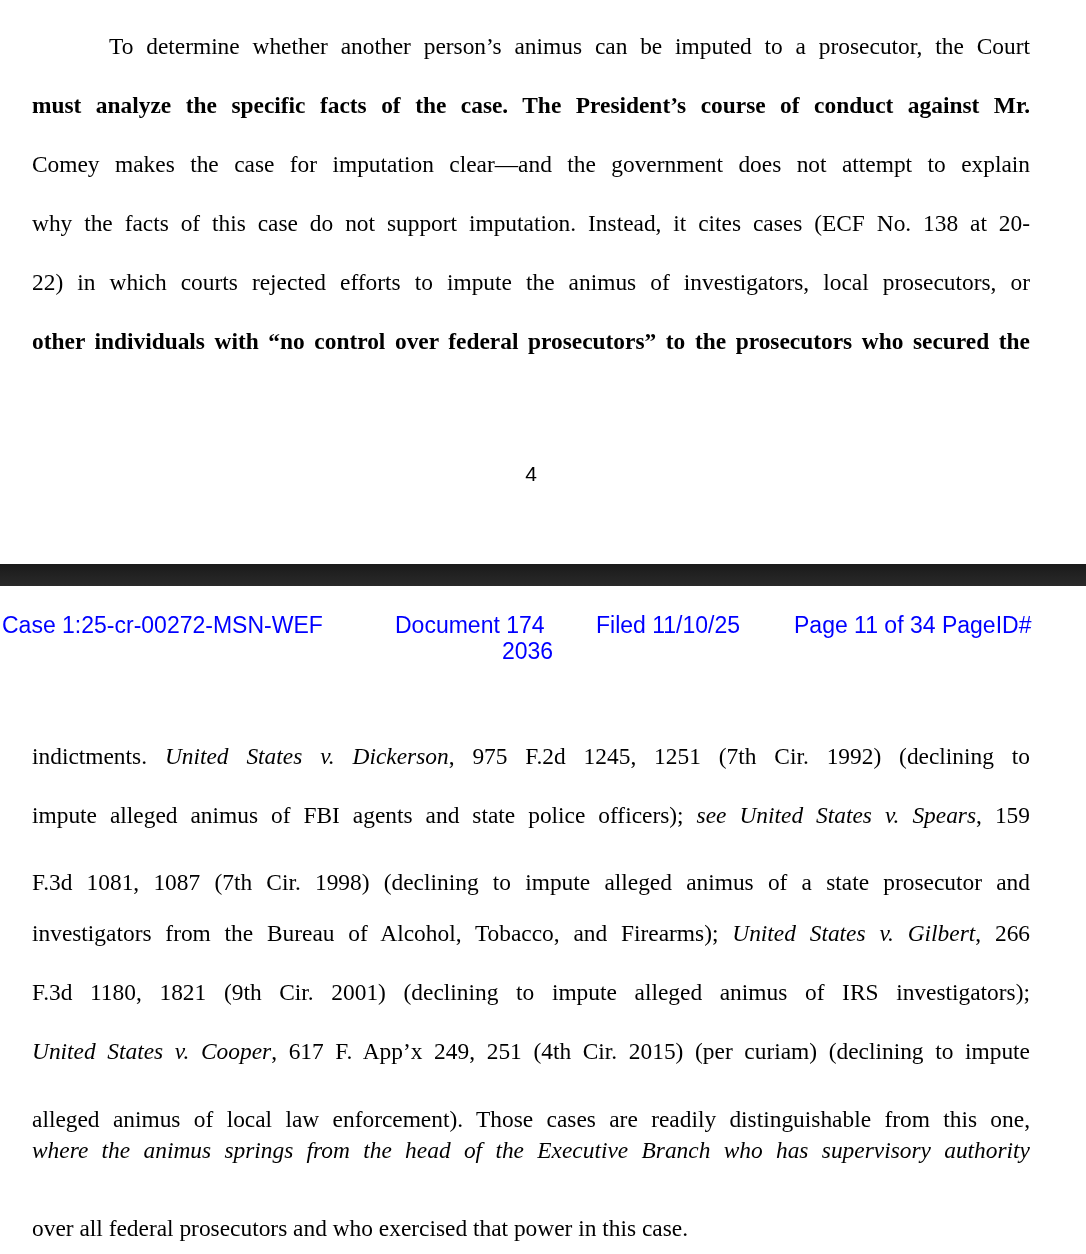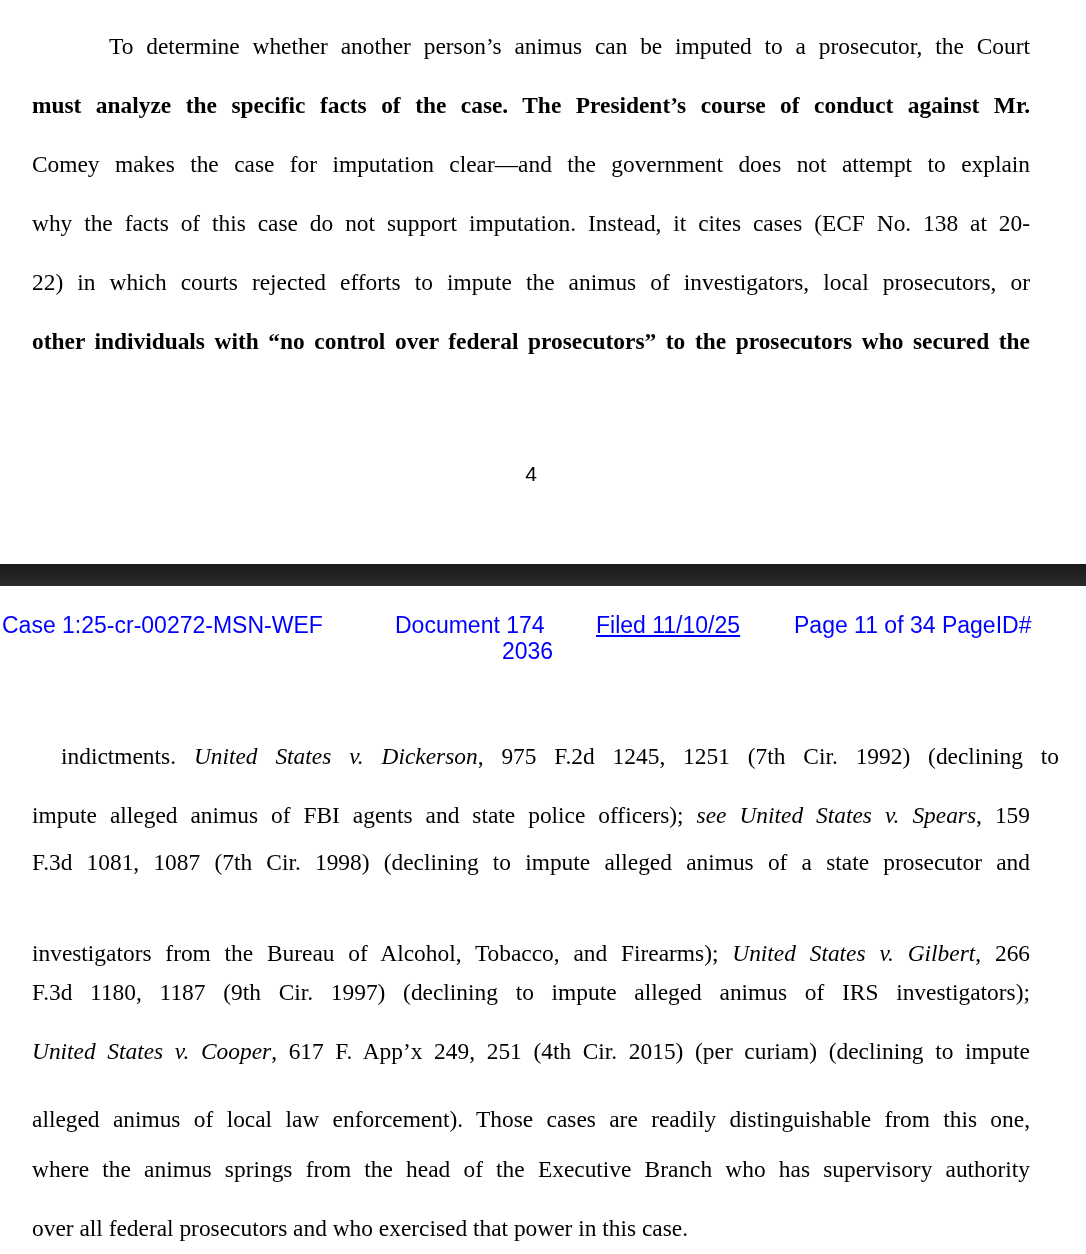--- a/index.html
+++ b/index.html
@@ -103,27 +103,27 @@
 </div>
 
 <div class="divider"></div>
 
 <div class="page page-bottom"></div>
 
 <div class="ecf-header">
   <span style="left:2px; top:0;">Case 1:25-cr-00272-MSN-WEF</span>
   <span style="left:395px; top:0;">Document 174</span>
   <span style="left:502px; top:26px;">2036</span>
-  <span style="left:596px; top:0;text-decoration:underline;">Filed 11/10/25</span>
+  <span style="left:596px; top:0;">Filed 11/10/25</span>
   <span style="left:794px; top:0;">Page 11 of 34 PageID#</span>
 </div>
 
 <div class="body-text" style="top:741px;">
-  <div class="line" style="top:0px;margin-left:29px;"><span>indictments.  </span><i>United States v. Dickerson</i><span>, 975 F.2d 1245, 1251 (7th Cir. 1992) (declining to</span></div>
+  <div class="line" style="top:0px;"><span>indictments.  </span><i>United States v. Dickerson</i><span>, 975 F.2d 1245, 1251 (7th Cir. 1992) (declining to</span></div>
   <div class="line" style="top:59px;"><span>impute alleged animus of FBI agents and state police officers); </span><i>see United States v. Spears</i><span>, 159</span></div>
-  <div class="line" style="top:106px;">F.3d 1081, 1087 (7th Cir. 1998) (declining to impute alleged animus of a state prosecutor and</div>
-  <div class="line" style="top:177px;margin-top:20px;"><span>investigators from the Bureau of Alcohol, Tobacco, and Firearms); </span><i>United States v. Gilbert</i><span>, 266</span></div>
-  <div class="line" style="top:236px;">F.3d 1180, 1187 (9th Cir. 1997) (declining to impute alleged animus of IRS investigators);</div>
+  <div class="line" style="top:126px;">F.3d 1081, 1087 (7th Cir. 1998) (declining to impute alleged animus of a state prosecutor and</div>
+  <div class="line" style="top:177px;"><span>investigators from the Bureau of Alcohol, Tobacco, and Firearms); </span><i>United States v. Gilbert</i><span>, 266</span></div>
+  <div class="line" style="top:236px;">F.3d 1180, 1821 (9th Cir. 2001) (declining to impute alleged animus of IRS investigators);</div>
   <div class="line" style="top:295px;"><i>United States v. Cooper</i><span>, 617 F. App’x 249, 251 (4th Cir. 2015) (per curiam) (declining to impute</span></div>
   <div class="line" style="top:363px;">alleged animus of local law enforcement).  Those cases are readily distinguishable from this one,</div>
-  <div class="line" style="top:413px;">where the animus springs from the head of the Executive Branch who has supervisory authority</div>
+  <div class="line" style="top:394px;font-style:italic;">where the animus springs from the head of the Executive Branch who has supervisory authority</div>
   <div class="line last" style="top:472px;">over all federal prosecutors and who exercised that power in this case.</div>
 </div>
 
 </body></html>

